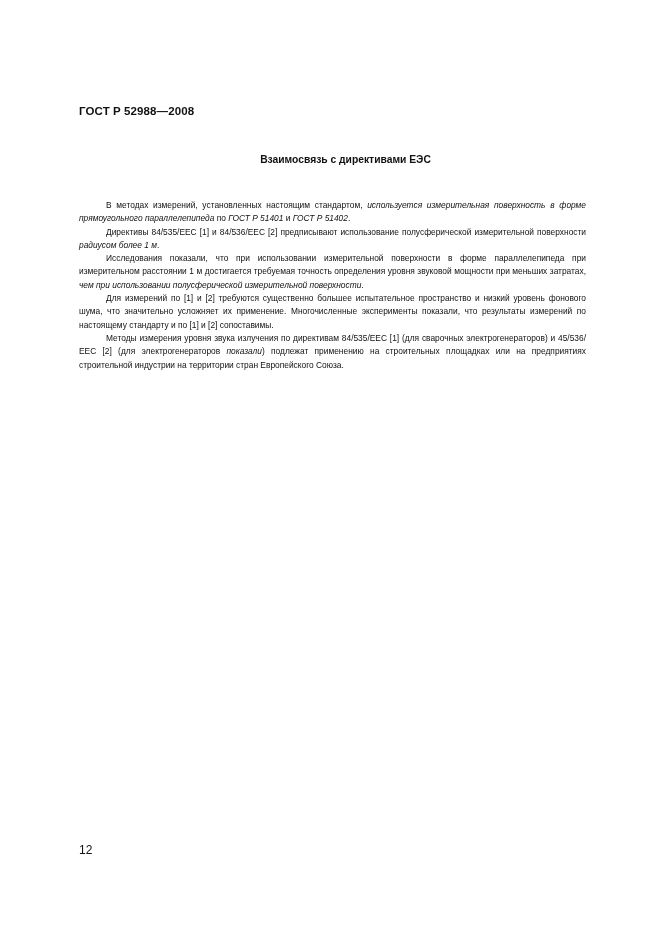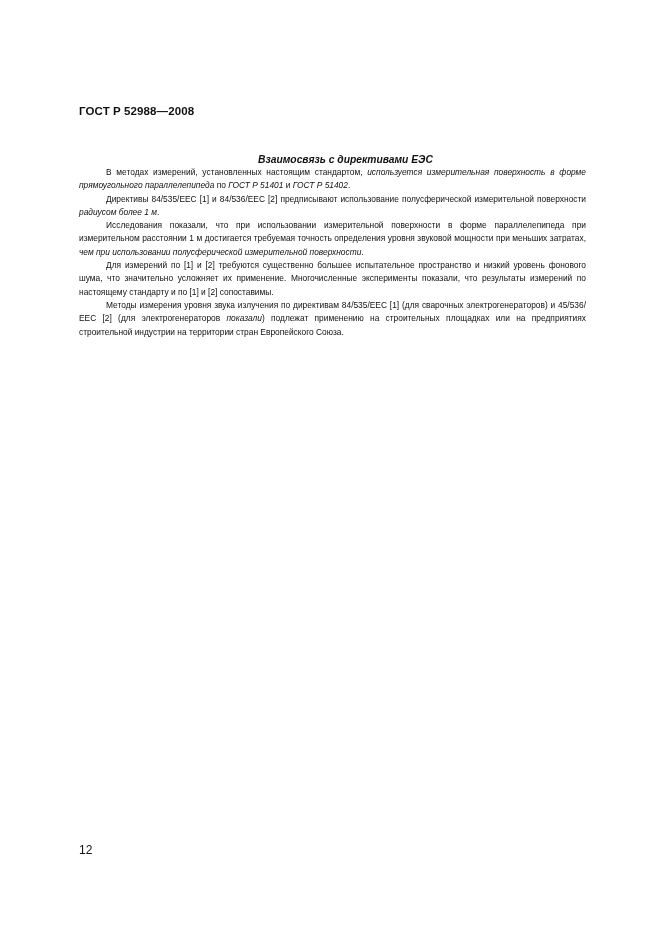--- a/index.html
+++ b/index.html
@@ -1,21 +1,21 @@
 <!DOCTYPE html>
 <html><head>
   <meta charset="utf-8">
   <style>
     html, body { margin: 0; padding: 0; background: #ffffff; }
     body { width: 661px; height: 936px; position: relative; overflow: hidden;
            font-family: "Liberation Sans", "DejaVu Sans", sans-serif; color: #111; }
     .header { position: absolute; left: 79px; top: 65px; font-size: 11.5px; font-weight: bold; letter-spacing: 0.1px; margin-top: 40px; }
     .appendix { position: absolute; left: 0; width: 661px; top: 96px; text-align: center; font-size: 8.6px; font-weight: bold; line-height: 12px; letter-spacing: 0.4px; padding-left: 33px; box-sizing: border-box; }
-    .title { position: absolute; left: 0; width: 661px; top: 154px; text-align: center; font-size: 10.3px; font-weight: bold; padding-left: 30px; box-sizing: border-box; font-style: italic; }
-    .body { position: absolute; left: 79px; top: 166px; width: 507px; font-size: 8.4px; line-height: 13.3px; }
+    .title { position: absolute; left: 0; width: 661px; top: 154px; text-align: center; font-size: 10.3px; font-weight: bold; padding-left: 30px; box-sizing: border-box; }
+    .body { position: absolute; left: 79px; top: 199px; width: 507px; font-size: 8.4px; line-height: 13.3px; }
     .body p { margin: 0; text-indent: 27px; text-align: justify; }
     .body i { font-style: italic; }
     .pagenum { position: absolute; left: 79px; top: 843px; font-size: 12px; }
   </style>
 </head>
 <body>
 
 <div class="header">ГОСТ Р 52988—2008</div>
 
 <div class="appendix">

